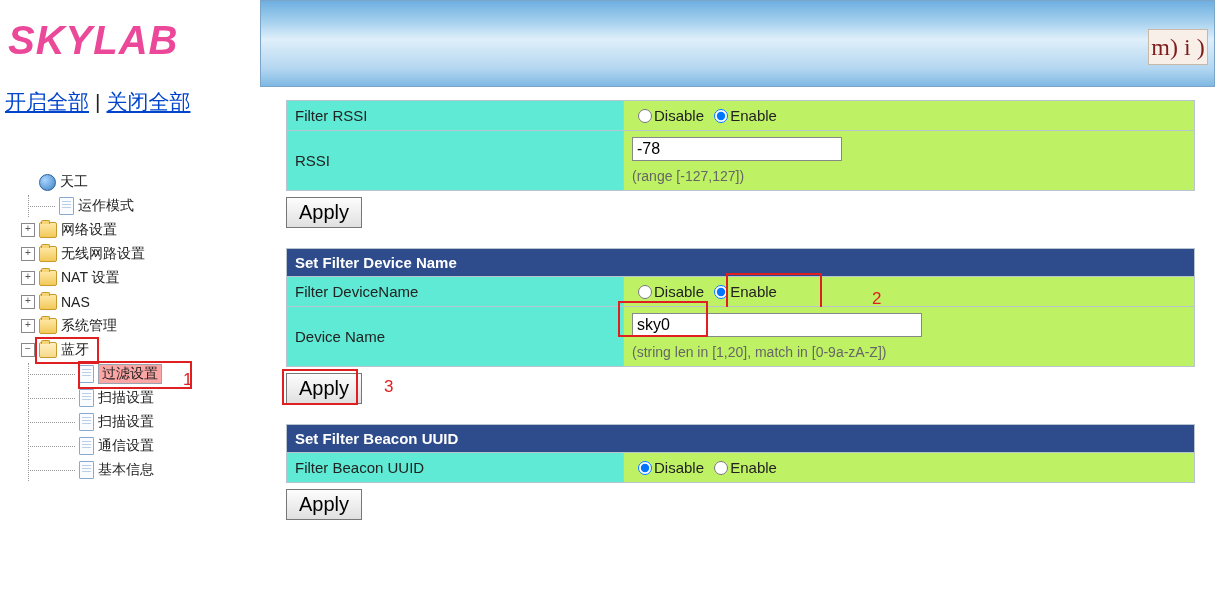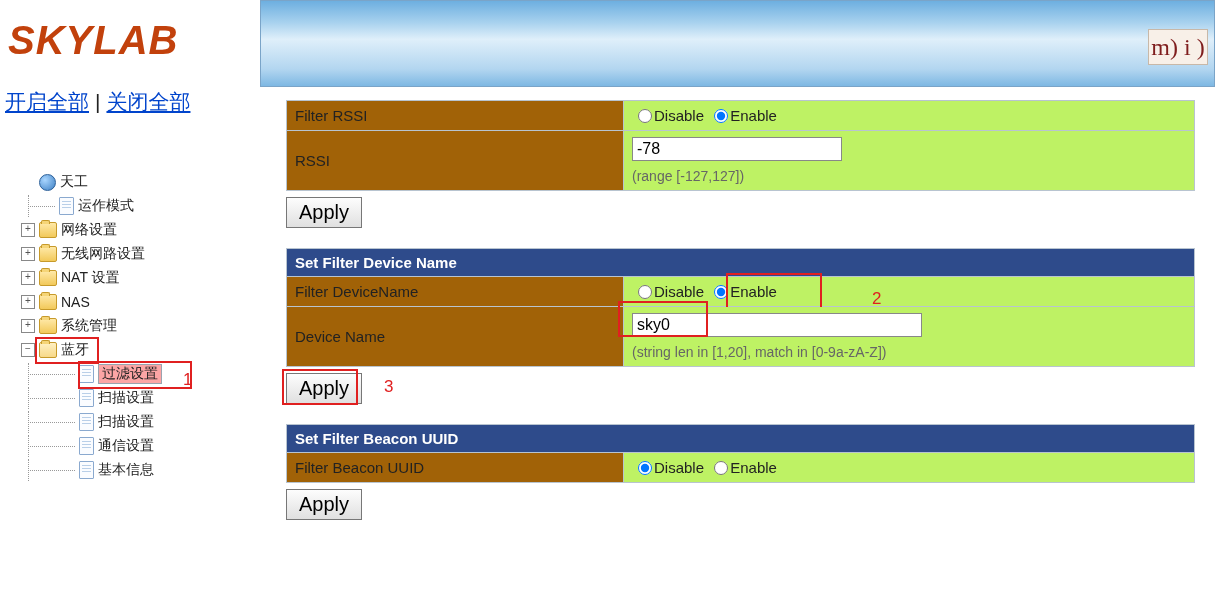--- a/index.html
+++ b/index.html
@@ -1,17 +1,17 @@
 <!DOCTYPE html>
 <html><head>
 <meta charset="utf-8">
 <style>
   body{margin:0;font-family:Arial,Helvetica,sans-serif;font-size:14px;color:#222;background:#fff}
   .header{position:relative;height:88px}
-  .logo{position:absolute;left:8px;top:18px;font-family:"Arial Black",Arial,sans-serif;font-style:italic;font-size:40px;font-weight:900;color:#c2410c;letter-spacing:1px}
+  .logo{position:absolute;left:8px;top:18px;font-family:"Arial Black",Arial,sans-serif;font-style:italic;font-size:40px;font-weight:900;color:#ec4899;letter-spacing:1px}
   .banner{position:absolute;left:260px;top:0;right:0;height:85px;background:linear-gradient(to bottom,#6dafe0 0%,#a7d1ee 25%,#dfeffa 45%,#b3d6f0 80%,#7eb8e3 100%);border:1px solid #7aa4c8}
   .banner-icon{position:absolute;right:6px;top:28px;height:34px;width:58px;background:#f8f0e8;border:1px solid #c8b8a8;color:#7f1d1d;font-size:24px;display:flex;align-items:center;justify-content:center;font-family:"Times New Roman",serif}
   .toggle-links{position:absolute;left:5px;top:88px;font-size:21px}
   .toggle-links a{color:#0044cc;text-decoration:underline}
   .sep{color:#222;margin:0 6px}
   .sidebar{position:absolute;left:5px;top:155px;width:240px}
   .tree{list-style:none;padding:0;margin:16px}
   .tree li{margin:2px 0;white-space:nowrap}
   .tree .row{display:flex;align-items:center;height:22px}
   .exp{display:inline-block;width:12px;height:12px;border:1px solid #888;font-size:10px;line-height:10px;text-align:center;color:#555;margin-right:4px;background:#fff}
@@ -27,21 +27,21 @@
   .ic-page::after{content:"";position:absolute;top:3px;left:2px;right:2px;height:1px;background:#b9cfe8;box-shadow:0 3px 0 #b9cfe8,0 6px 0 #b9cfe8}
   .ic-globe{width:15px;height:15px;border-radius:50%;background:radial-gradient(circle at 5px 5px,#a9d6ff,#3d7fc3);border:1px solid #2b5f99}
   .lbl{cursor:default}
   .sel{border:1px solid #9aa3af;background:#fca5a5;padding:0 3px}
   .redbox{border:2px solid #e02020}
   .ann{color:#e02020;font-size:17px;position:absolute}
   .content{position:absolute;left:286px;top:100px;right:20px}
   table.form{border-collapse:collapse;width:100%;margin:0}
   table.form td{border:1px solid #b8c4d0;padding:6px 8px;font-size:15px}
   table.form td.h{background:#2e4b8b;color:#fff;font-weight:bold;padding:5px 8px}
-  table.form td.l{width:320px;background:#a16207}
+  table.form td.l{width:320px;background:#5eead4}
   table.form td.v{background:#bef264}
   .radio{width:14px;height:14px;vertical-align:-2px;margin:0 2px 0 6px}
   input[type=text]{font-size:16px;padding:2px 4px;border:1px solid #888;background:#fff}
   input[type=text]:disabled{background:#eee}
   .hint{color:#666;font-size:14px;margin-top:7px}
   button.apply{font-size:20px;padding:3px 12px;border:1px solid #777;background:linear-gradient(to bottom,#fdfdfd,#e0e0e0);margin:6px 0 14px 0;display:inline-block}
   .section{margin-bottom:6px}
 </style>
 </head>
 <body>

